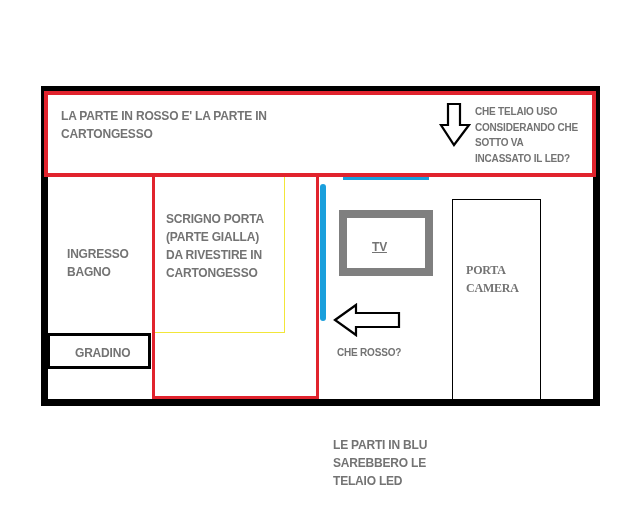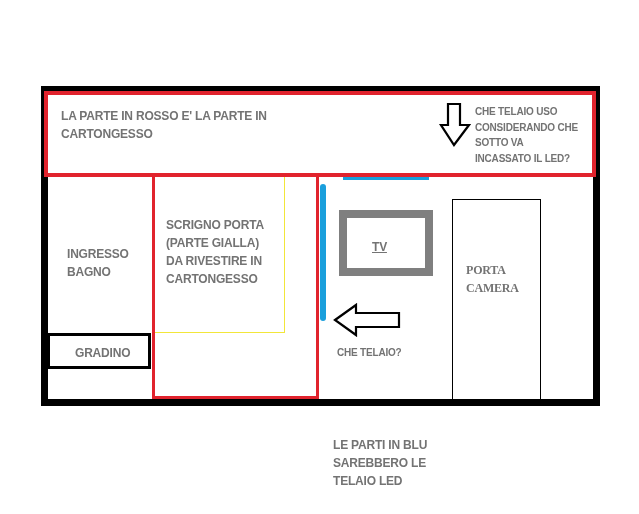--- a/index.html
+++ b/index.html
@@ -41,29 +41,29 @@
 <div class="abs" id="porta-box"></div>
 
 <div class="lbl" style="left:61px; top:107px;">LA PARTE IN ROSSO E' LA PARTE IN
 CARTONGESSO</div>
 <div class="lbl small" style="left:475px; top:104px; line-height:15.5px;">CHE TELAIO USO
 CONSIDERANDO CHE
 SOTTO VA
 INCASSATO IL LED?</div>
 <div class="lbl" style="left:67px; top:245px;">INGRESSO
 BAGNO</div>
-<div class="lbl" style="left:166px; top:216px;">SCRIGNO PORTA
+<div class="lbl" style="left:166px; top:210px;">SCRIGNO PORTA
 (PARTE GIALLA)
 DA RIVESTIRE IN
 CARTONGESSO</div>
 <div class="lbl" style="left:55px; top:344px;margin-left:20px;">GRADINO</div>
 <div class="lbl" style="left:372px; top:238px;text-decoration:underline;">TV</div>
 <div class="lbl" style="left:466px; top:261px;font-family:Liberation Serif, serif;">PORTA
 CAMERA</div>
-<div class="lbl small" style="left:337px; top:345px;">CHE TELAIO?</div>
+<div class="lbl small" style="left:337px; top:345px;">CHE ROSSO?</div>
 <div class="lbl" style="left:333px; top:436px;">LE PARTI IN BLU
 SAREBBERO LE
 TELAIO LED</div>
 
 <svg class="arrow" style="left:440px; top:102px;" width="32" height="46" viewBox="0 0 32 46">
   <polygon points="8,2 20,2 20,23 29,23 14,43 1,23 8,23" fill="#fff" stroke="#000" stroke-width="2.2" stroke-linejoin="miter"></polygon>
 </svg>
 
 <svg class="arrow" style="left:333px; top:302px;" width="70" height="36" viewBox="0 0 70 36">
   <polygon points="2,18 23,3 23,11 66,11 66,25 23,25 23,33" fill="#fff" stroke="#000" stroke-width="2.2" stroke-linejoin="miter"></polygon>

